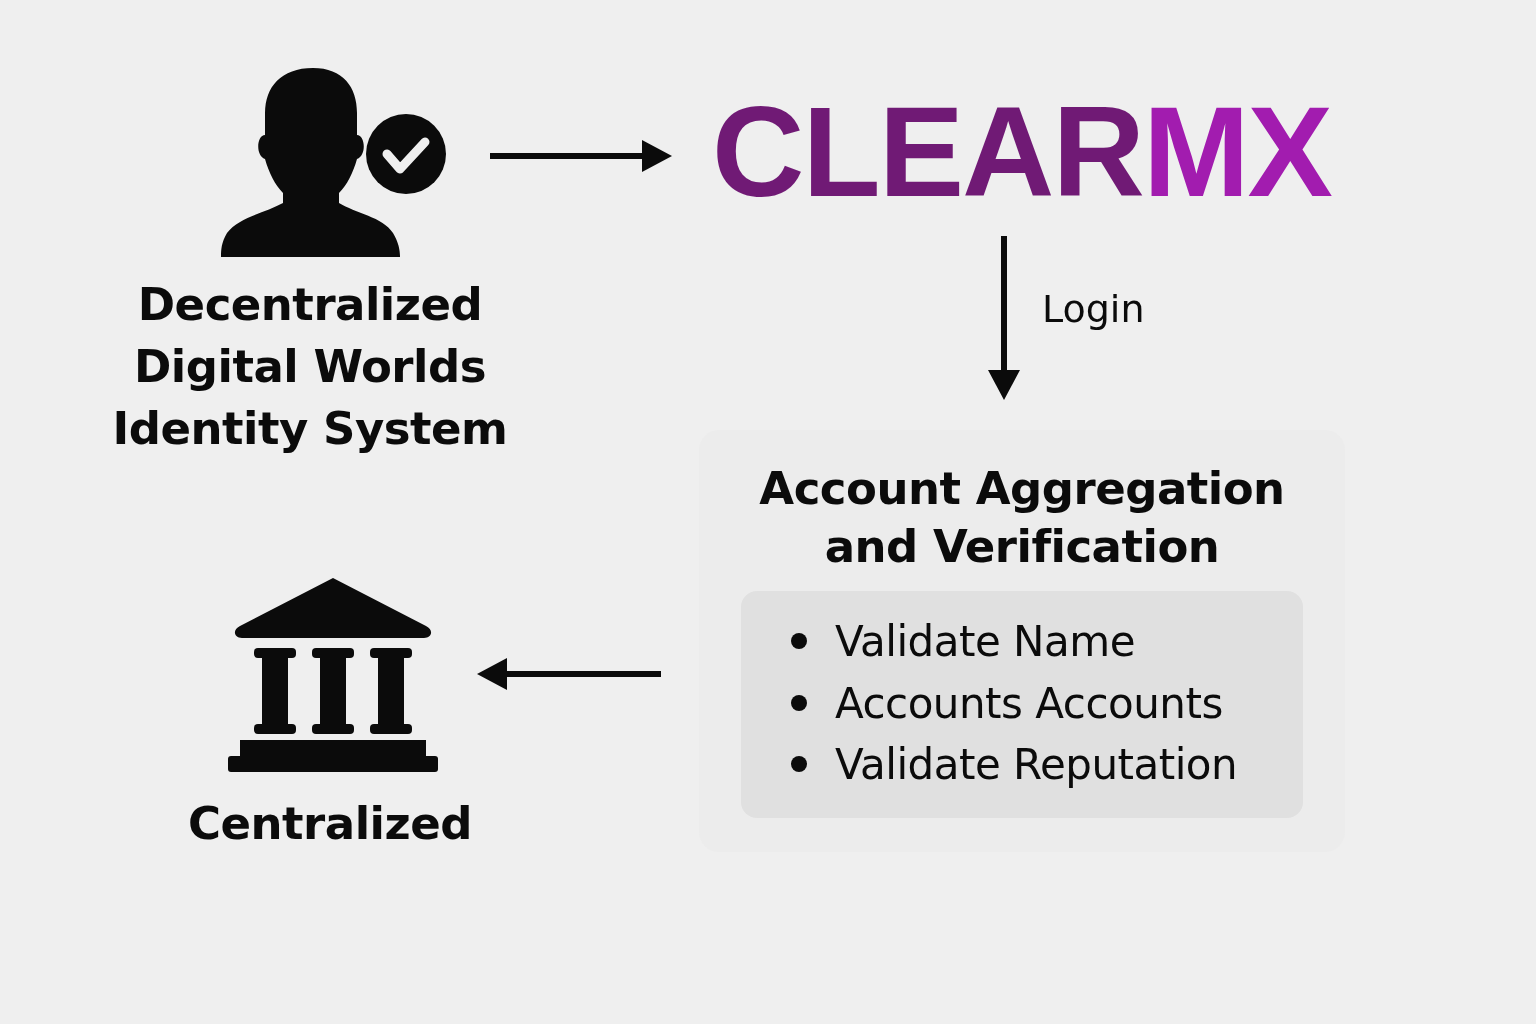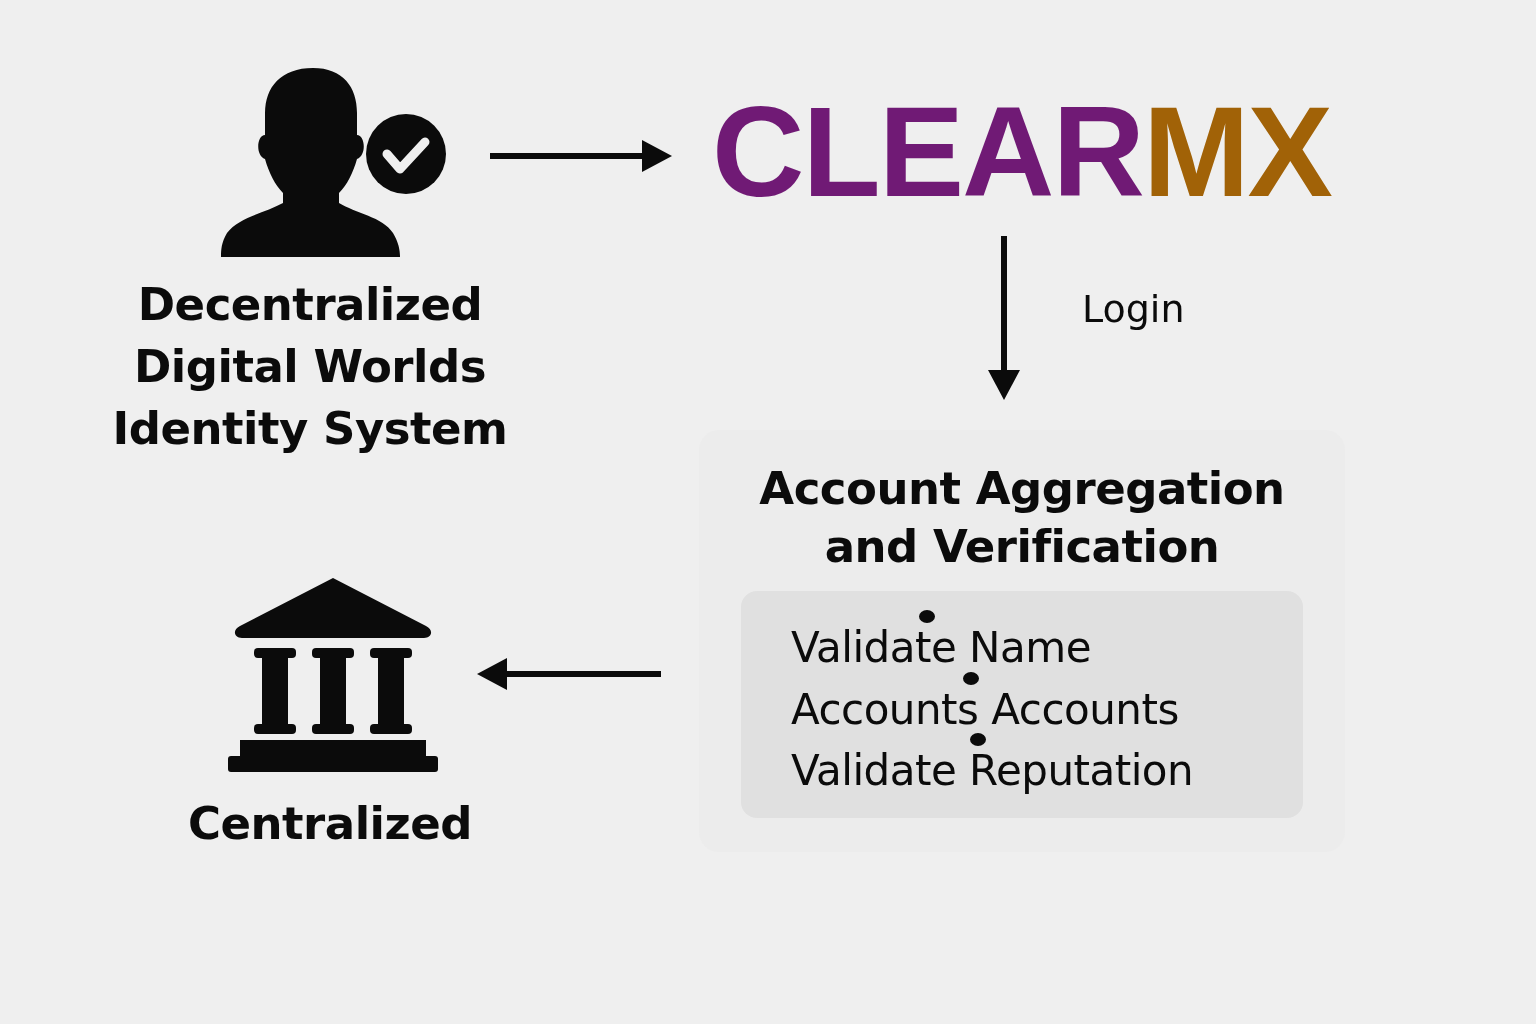--- a/index.html
+++ b/index.html
@@ -9,32 +9,32 @@
   }
   .abs { position:absolute; }
   .label {
     font-weight:bold; font-size:45px; line-height:62px; text-align:center; letter-spacing:-0.5px;
   }
   #logo {
     left:712px; top:92px; height:120px; font-family:"Liberation Sans", sans-serif;
     font-weight:bold; font-size:128px; line-height:120px; letter-spacing:-2px; white-space:nowrap;
   }
   #logo .a { color:#701a75; }
-  #logo .b { color:#a16207; }
-  #login-label { left:1042px; top:284px; font-size:38px; line-height:50px;margin-left:40px; }
+  #logo .b { color:#a21caf; }
+  #login-label { left:1042px; top:284px; font-size:38px; line-height:50px; }
   #panel {
     left:699px; top:430px; width:646px; height:422px; background:#ececec; border-radius:20px;text-decoration:underline;
   }
   #panel-title {
     left:0; top:30px; width:646px; font-weight:bold; font-size:45px; line-height:58px; text-align:center; letter-spacing:-0.5px;
   }
   #inner {
     left:42px; top:161px; width:562px; height:227px; background:#e0e0e0; border-radius:16px;
   }
-  .bullet-row { position:absolute; left:50px; height:62px; display:flex; align-items:center;flex-direction:column; }
+  .bullet-row { position:absolute; left:50px; height:62px; display:flex; align-items:center; }
   .dot { width:16px; height:16px; border-radius:50%; background:#0b0b0b; margin-right:28px; }
   .bullet-text { font-size:42px; letter-spacing:-0.5px; white-space:nowrap; }
 </style>
 </head>
 <body>
 
 <svg class="abs" style="left:215px;top:65px" width="235" height="200" viewBox="0 0 235 200">
   <path fill="#0b0b0b" d="M98,3 C128,3 142,22 142,48 L142,70 C150,70 152,90 142,94 C138,108 132,120 124,128 L124,138 C140,148 168,152 178,168 C184,178 185,186 185,192 L6,192 C6,186 6,178 12,168 C24,152 50,148 68,138 L68,128 C60,120 54,108 50,94 C40,90 42,70 50,70 L50,48 C50,22 66,3 98,3 Z"></path>
   <circle cx="191" cy="89" r="40" fill="#0b0b0b"></circle>
   <polyline points="172,89 185,104 210,77" fill="none" stroke="#efefef" stroke-width="9" stroke-linecap="round" stroke-linejoin="round"></polyline>

